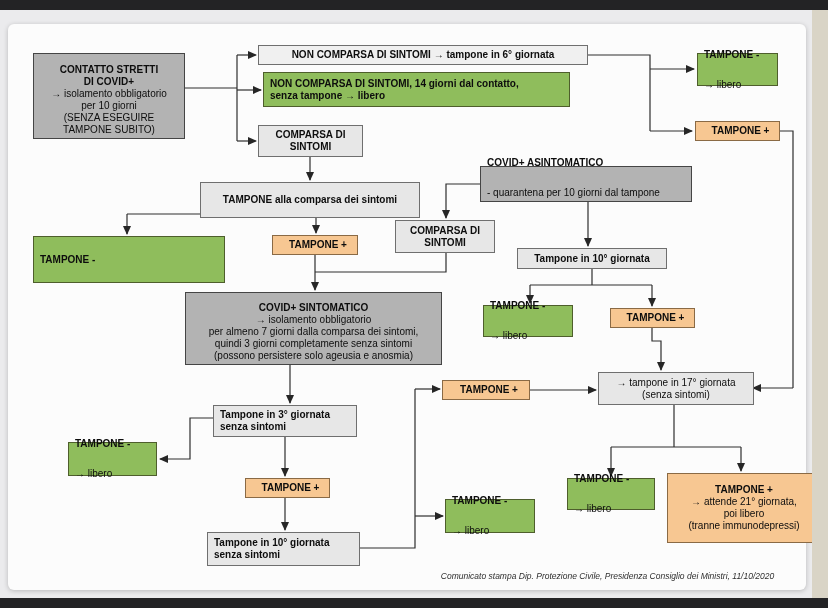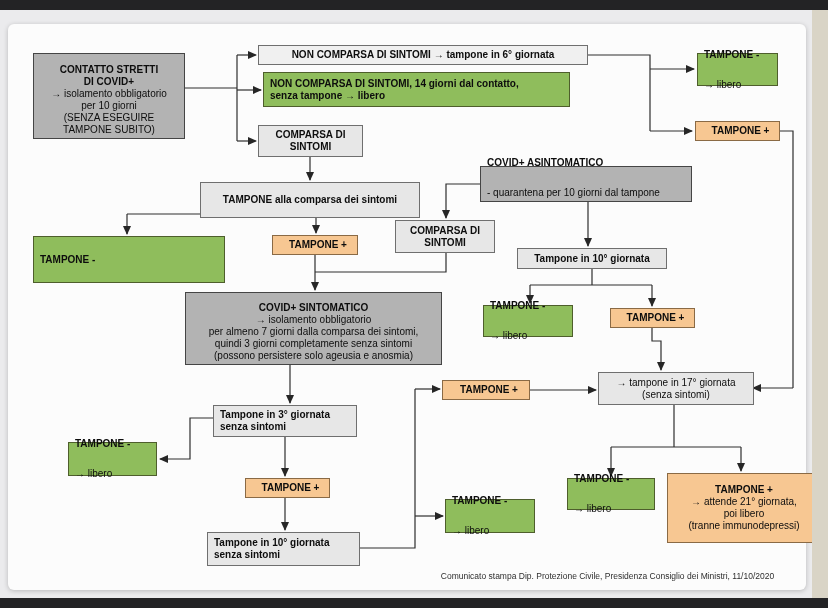--- a/index.html
+++ b/index.html
@@ -17,21 +17,21 @@
         font-size:10px;line-height:1.2;color:#0d0d0d;z-index:3;}
   .center{text-align:center;align-items:center;}
   .left{text-align:left;align-items:flex-start;gap:18px;}
   .t{font-weight:700;white-space:pre-line;}
   .b{font-weight:400;white-space:pre-line;}
   .dark{background:var(--dark-gray,#b3b3b3);border-color:#454545;justify-content:flex-end;}
   .light{background:var(--light-gray,#e7e7e7);border-color:#6f6f6f;}
   .green{background:var(--green,#8fbd5c);border-color:#4e5e2c;}
   .orange{background:var(--orange,#f7c792);border-color:#8a6a45;padding-left:12px;}
   #footer-caption{position:absolute;left:410px;top:571px;width:395px;text-align:center;
-        font-size:8.5px;color:#2e2e2e;z-index:3;}
+        font-size:8.5px;font-style:italic;color:#2e2e2e;z-index:3;}
 </style>
 </head>
 <body>
 
 <div id="stage">
   <div id="paper"></div>
 
   <svg class="wires" width="828" height="608" viewBox="0 0 828 608">
     <defs>
       <marker id="arr" markerUnits="userSpaceOnUse" markerWidth="10" markerHeight="9" refX="8" refY="4" orient="auto">

